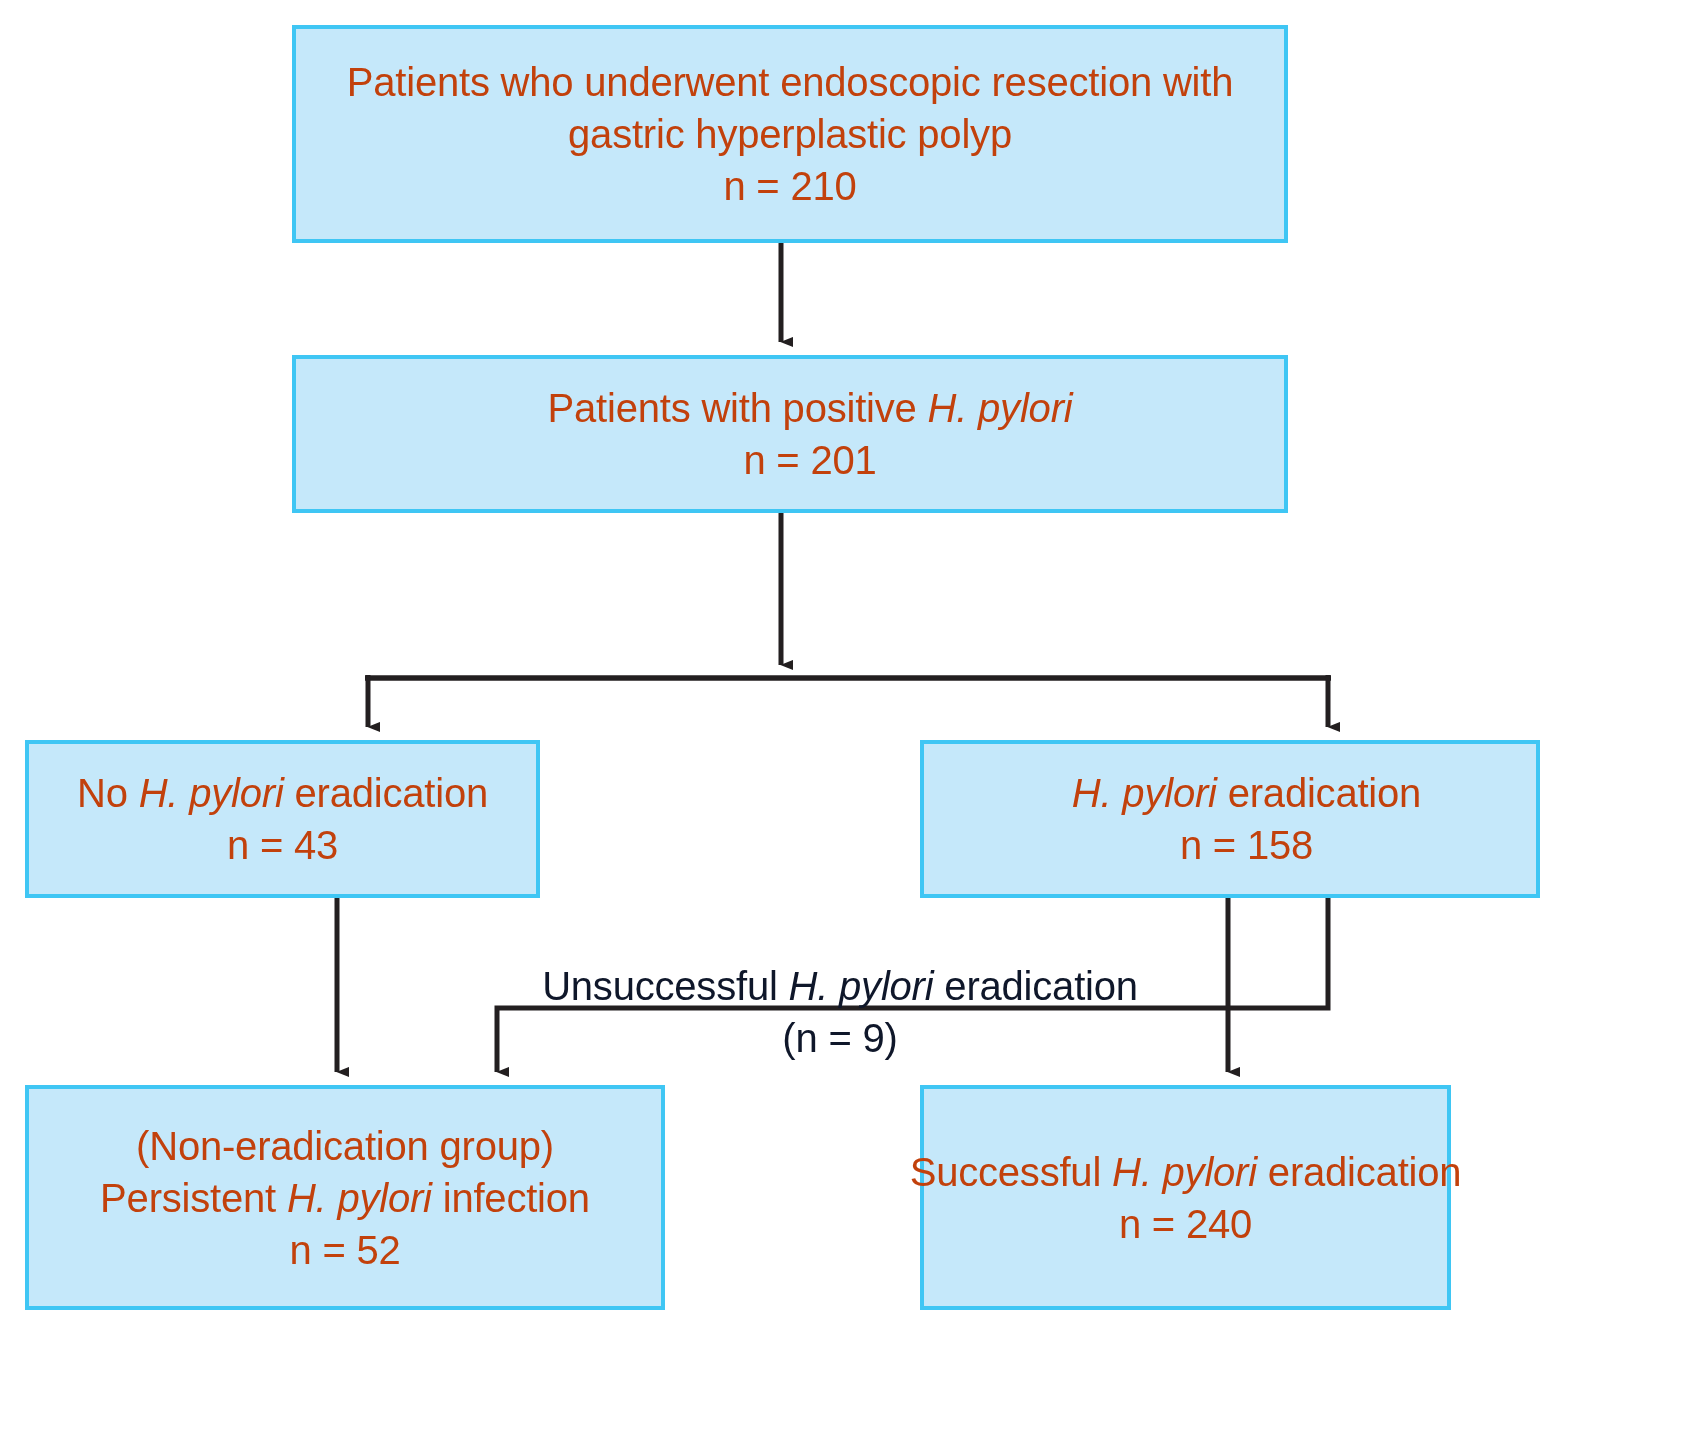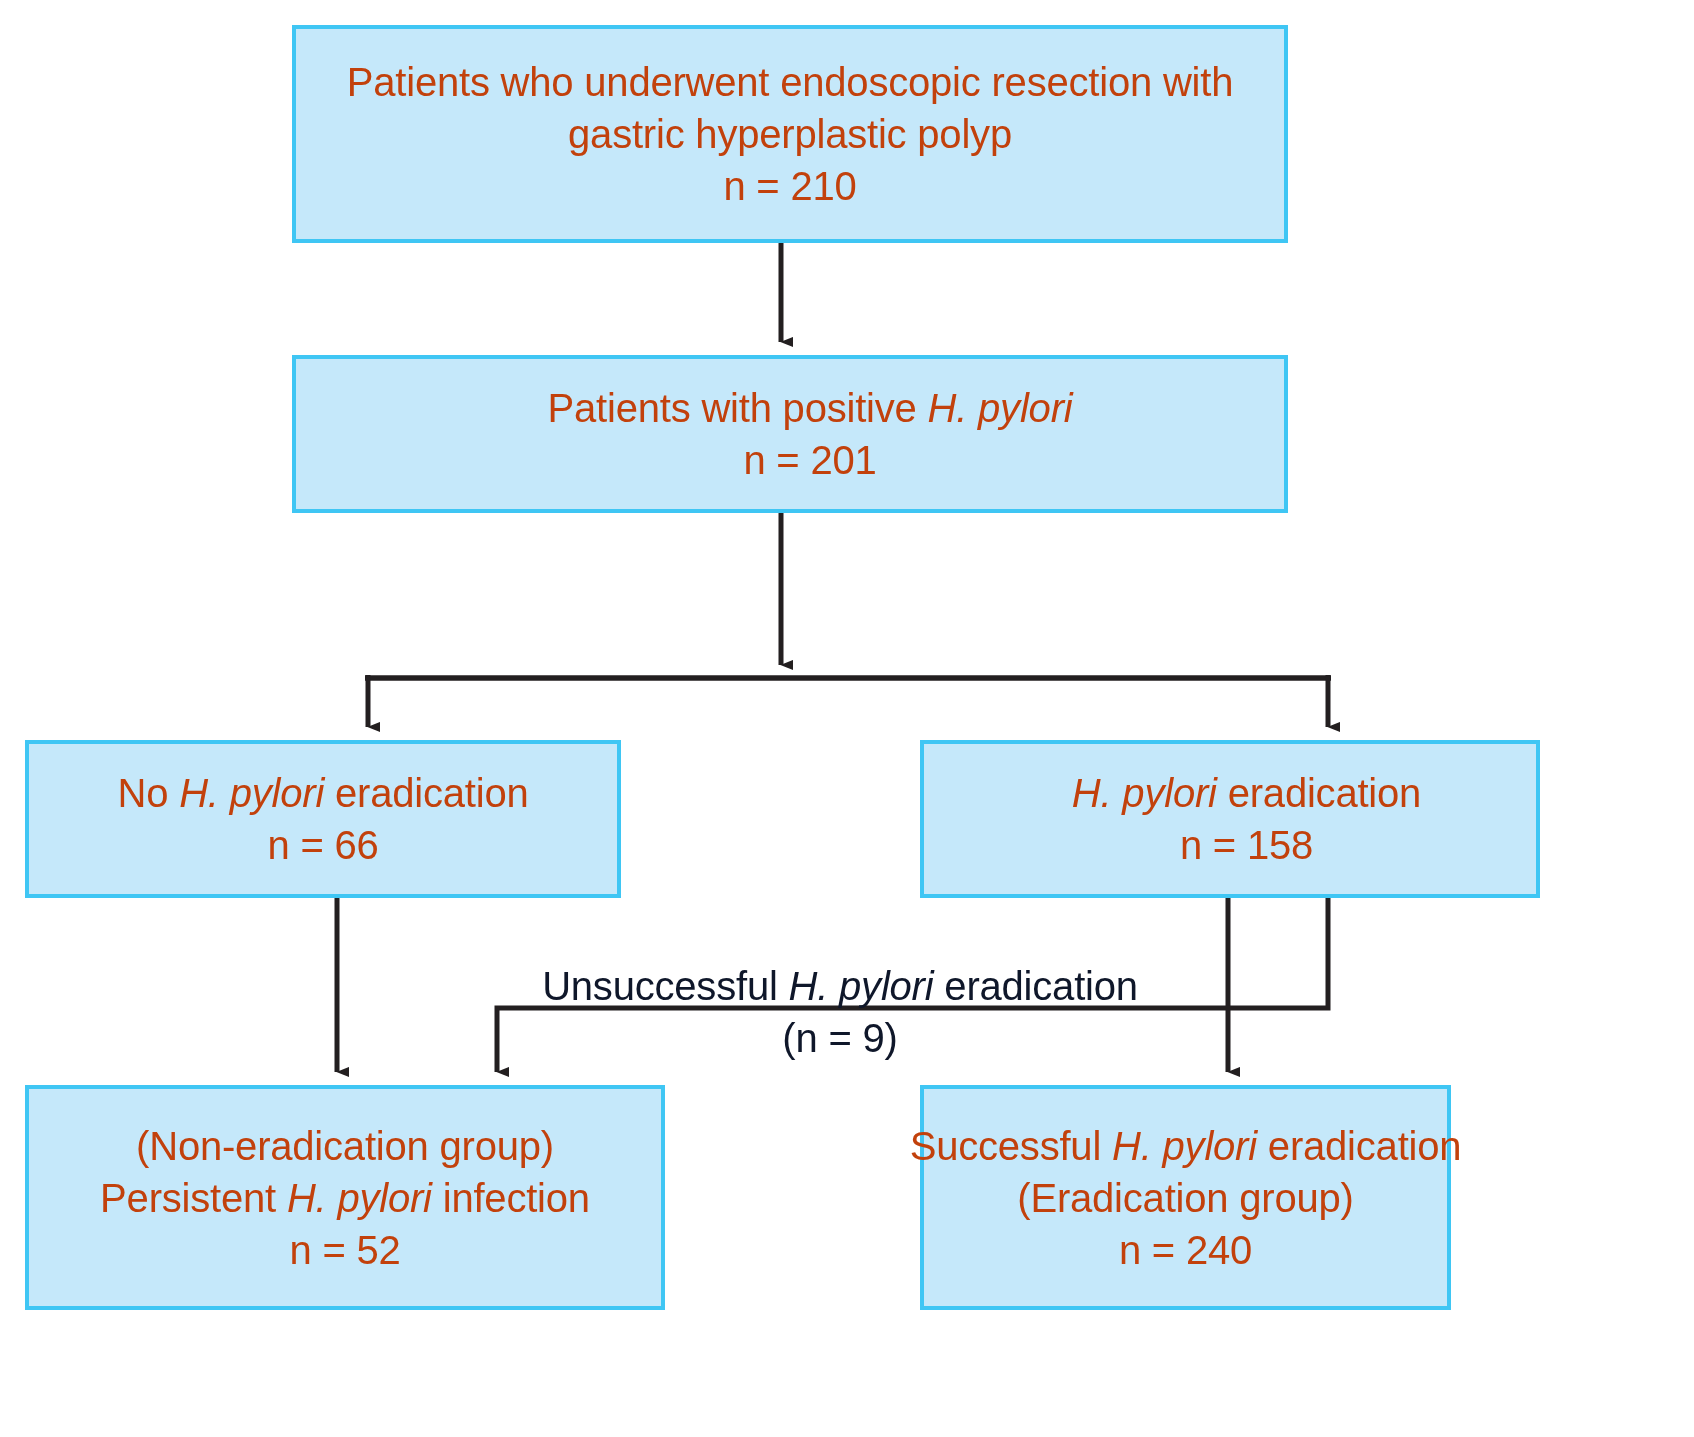--- a/index.html
+++ b/index.html
@@ -56,21 +56,21 @@
     justify-content: flex-start;
     text-align: center;
     color: #0f172a;
     line-height: 1.30;
     background: transparent;
   }
 
   
   #box-top       { left: 292px;  top: 25px;   width: 996px; height: 218px; }
   #box-hp-pos    { left: 292px;  top: 355px;  width: 996px; height: 158px; padding-left: 40px; }
-  #box-no-erad   { left: 25px;   top: 740px;  width: 596px; height: 158px; }
+  #box-no-erad   { left: 25px;   top: 740px;  width: 515px; height: 158px; }
   #box-erad      { left: 920px;  top: 740px;  width: 620px; height: 158px; padding-left: 33px; }
   #box-persist   { left: 25px;   top: 1085px; width: 640px; height: 225px; }
   #box-success   { left: 920px;  top: 1085px; width: 531px; height: 225px; }
   #label-unsucc  { left: 540px;  top: 960px;  width: 600px; height: 110px; }
 </style>
 </head>
 <body>
 
 <div id="figure">
 
@@ -120,37 +120,36 @@
     <span class="node-line">n = 210</span>
   </div>
 
   <div class="node-box" id="box-hp-pos">
     <span class="node-line"><span>Patients with positive </span><em>H. pylori</em><span></span></span>
     <span class="node-line">n = 201</span>
   </div>
 
   <div class="node-box" id="box-no-erad">
     <span class="node-line"><span>No </span><em>H. pylori</em><span> eradication</span></span>
-    <span class="node-line">n = 66</span>
+    <span class="node-line">n = 43</span>
   </div>
 
   <div class="node-box" id="box-erad">
     <span class="node-line"><span></span><em>H. pylori</em><span> eradication</span></span>
     <span class="node-line">n = 158</span>
   </div>
 
   <div class="node-box" id="box-persist">
     <span class="node-line">(Non-eradication group)</span>
     <span class="node-line"><span>Persistent </span><em>H. pylori</em><span> infection</span></span>
     <span class="node-line">n = 52</span>
   </div>
 
   <div class="node-box" id="box-success">
     <span class="node-line"><span>Successful </span><em>H. pylori</em><span> eradication</span></span>
-    <span class="node-line">(Eradication group)</span>
     <span class="node-line">n = 240</span>
   </div>
 
   <div class="free-label" id="label-unsucc">
     <span class="node-line"><span>Unsuccessful </span><em>H. pylori</em><span> eradication</span></span>
     <span class="node-line">(n = 9)</span>
   </div>
 
 </div>
 

